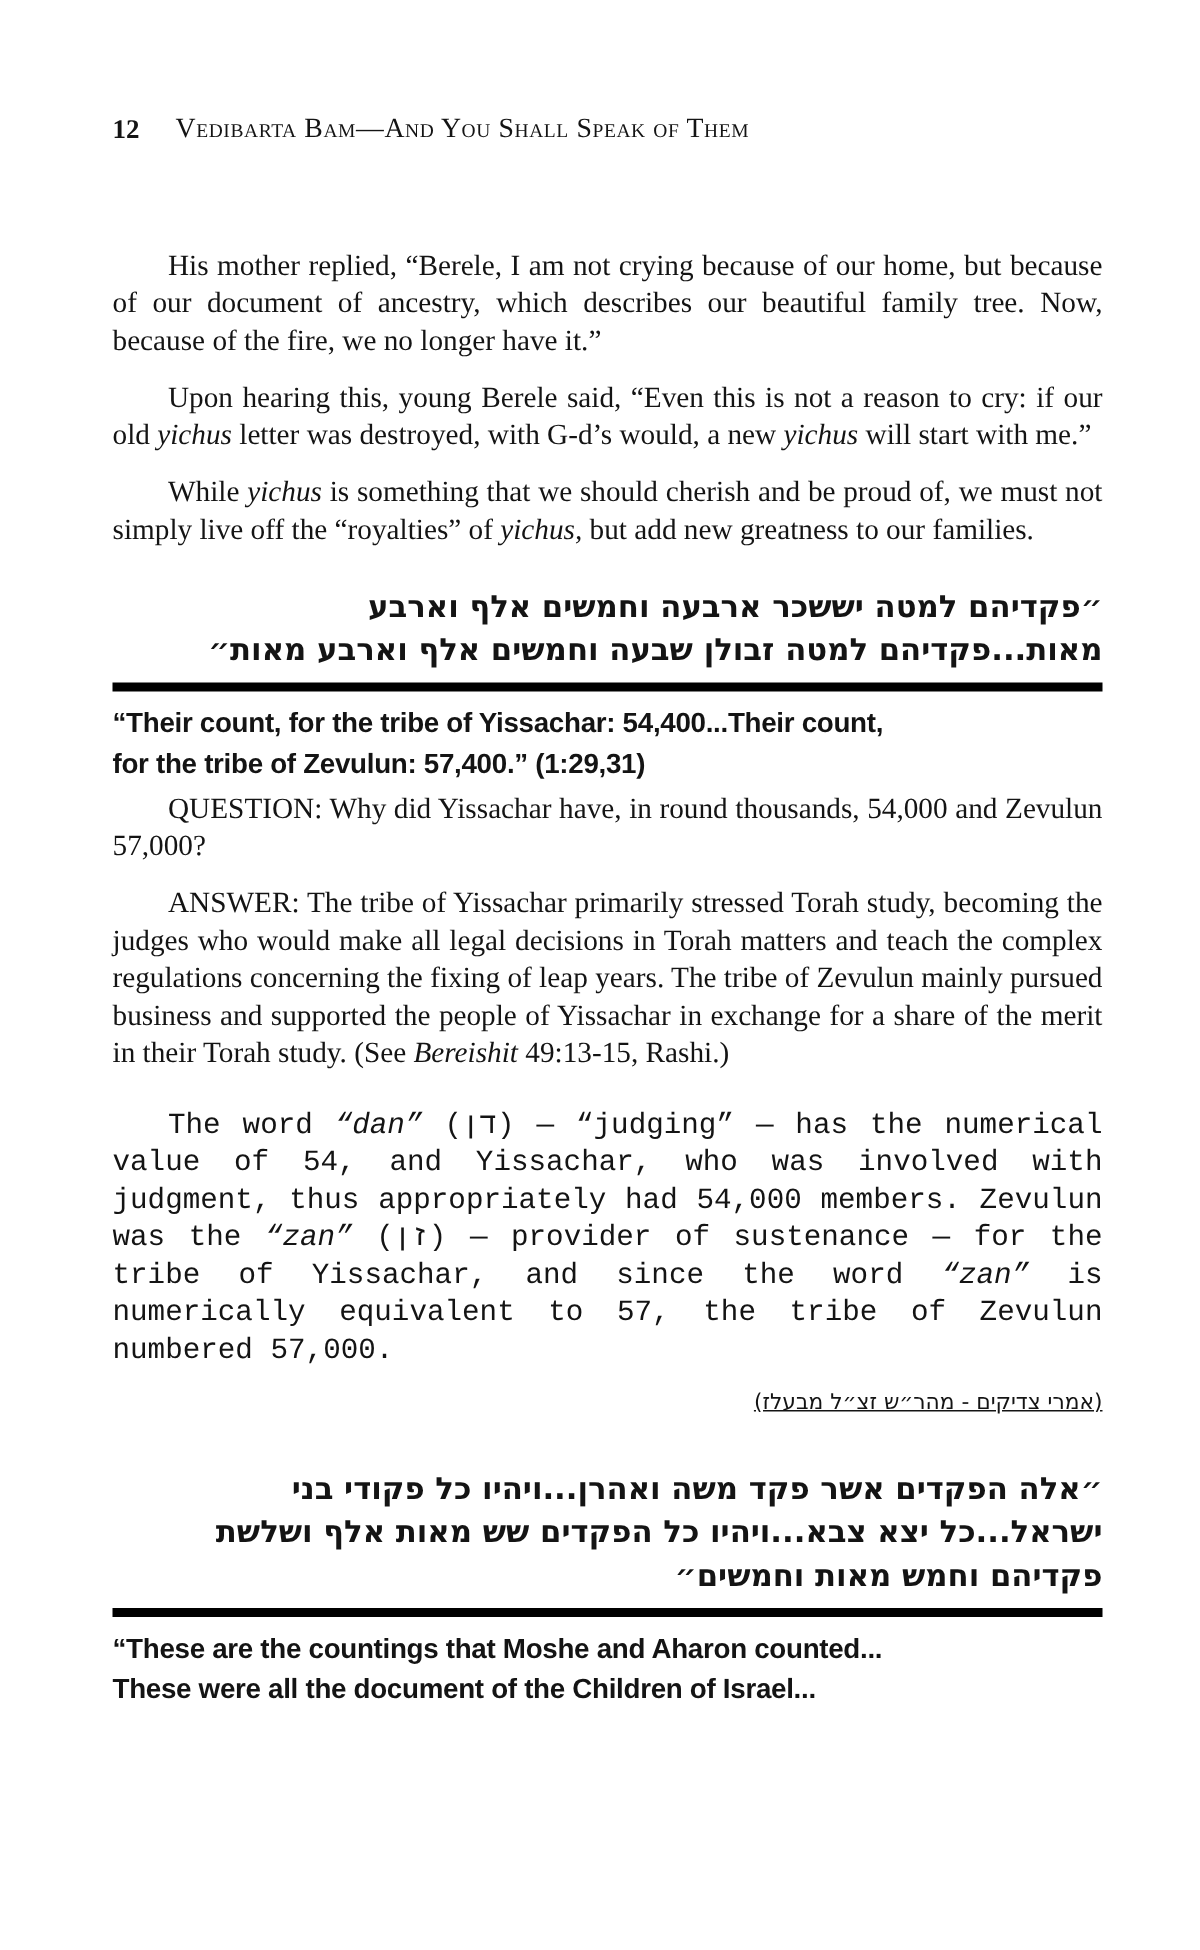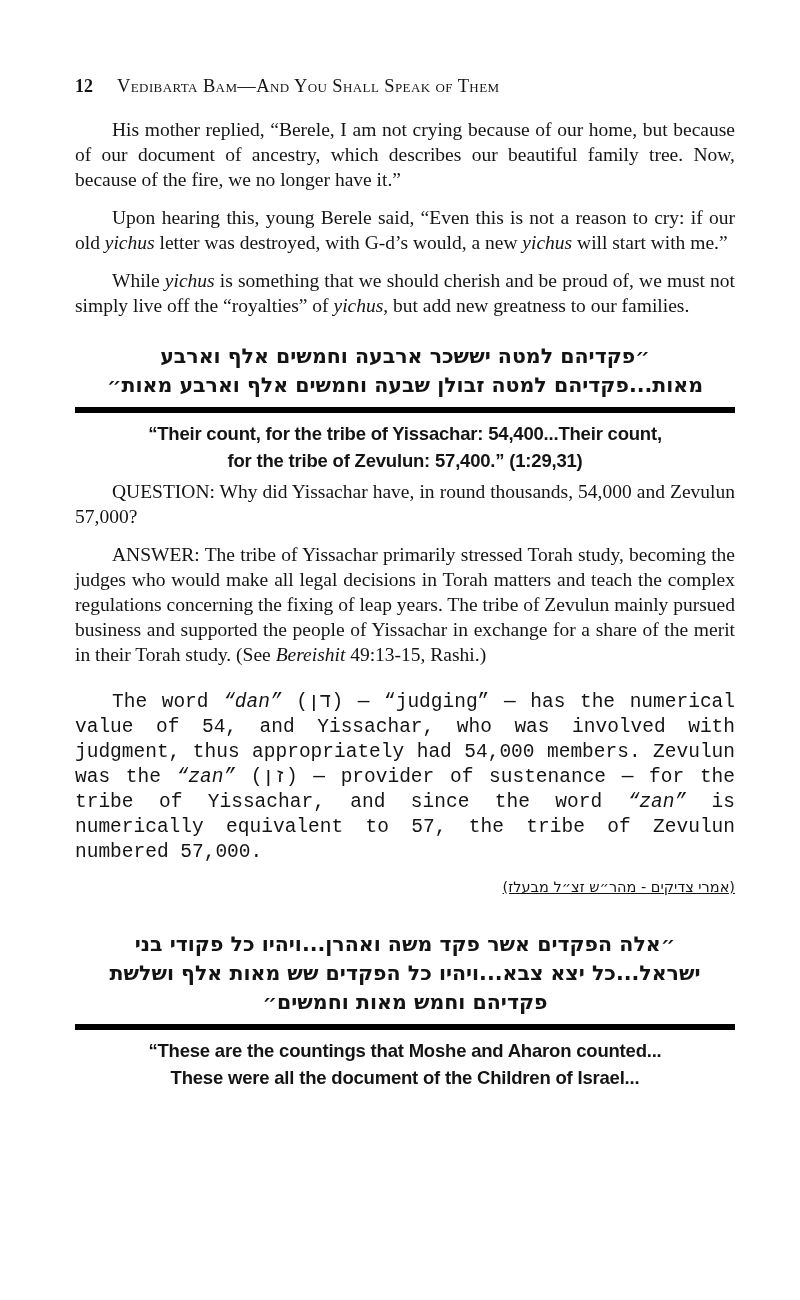--- a/index.html
+++ b/index.html
@@ -6,48 +6,48 @@
   html, body { margin: 0; padding: 0; }
   body {
     width: 800px; height: 1300px;
     background: #ffffff;
     color: #141414;
     font-family: "Liberation Serif", "DejaVu Sans", serif;
     overflow: hidden;
   }
   .page { padding: 76px 65px 0 75px; }
 
-  .running-head { display: flex; align-items: center; gap: 24px; margin-bottom: 20px; }
+  .running-head { display: flex; align-items: center; gap: 24px; margin-bottom: 68px; }
   .pagenum { font-weight: bold; font-size: 18px; }
   .booktitle { font-variant: small-caps; font-size: 18.5px; letter-spacing: 0.4px; }
 
   p.body {
     font-size: 19.5px; line-height: 25px;
     text-align: justify; text-indent: 37px;
     margin: 0 0 13px 0;
   }
   .it { font-style: italic; }
 
   .heb {
-    direction: rtl; text-align: center;
+    direction: rtl; text-align: right;
     font-family: "DejaVu Sans", sans-serif;
     font-weight: bold;
     font-size: 20.5px; line-height: 29px;
     margin-top: 24px;
   }
   .heb2 { margin-top: 34px; }
 
   .rule { height: 6px; background: #000000; margin: 7px 0 7px 0; }
 
   .trans {
     font-family: "Liberation Sans", sans-serif;
     font-weight: bold;
     font-size: 18.5px; line-height: 27px;
     letter-spacing: -0.2px;
-    text-align: center;
+    text-align: left;
   }
 
   p.q { margin-top: 5px; }
   p.dan { margin-top: 23px; font-family: Liberation Mono, monospace; }
 
   .attribution {
     direction: rtl; text-align: right;
     font-family: "DejaVu Sans", sans-serif;
     font-weight: normal;
     font-size: 14.5px; line-height: 18px;

